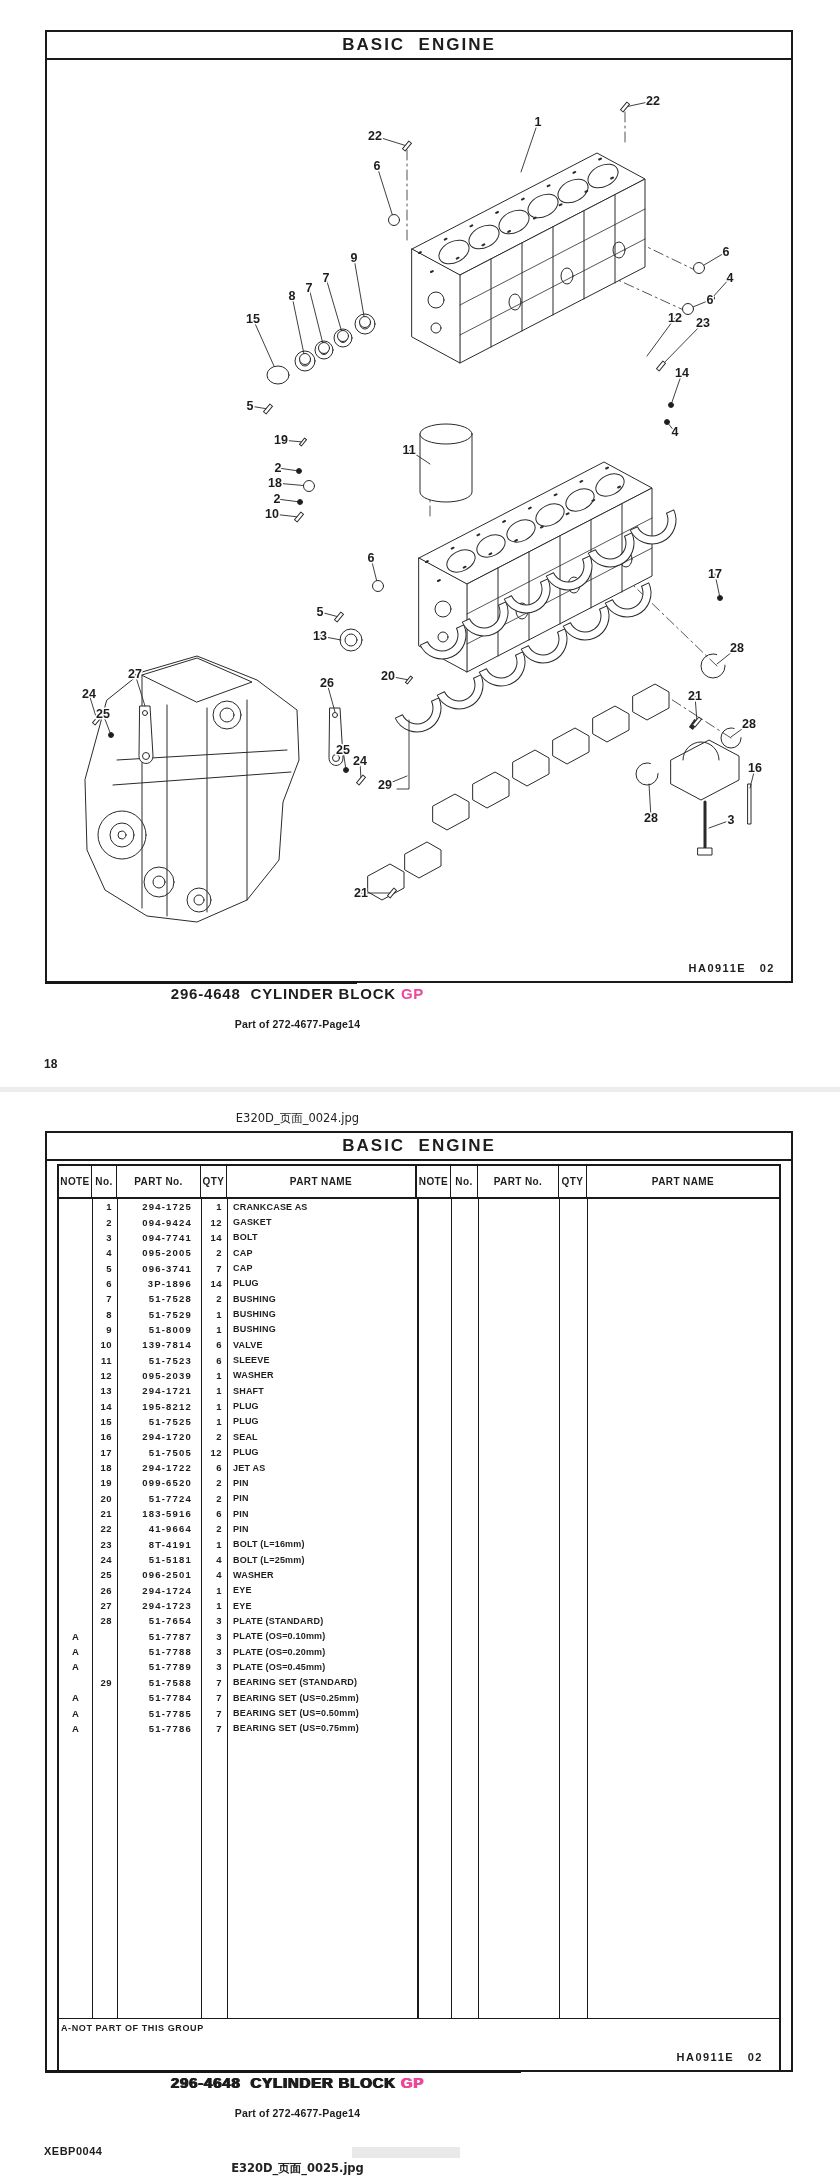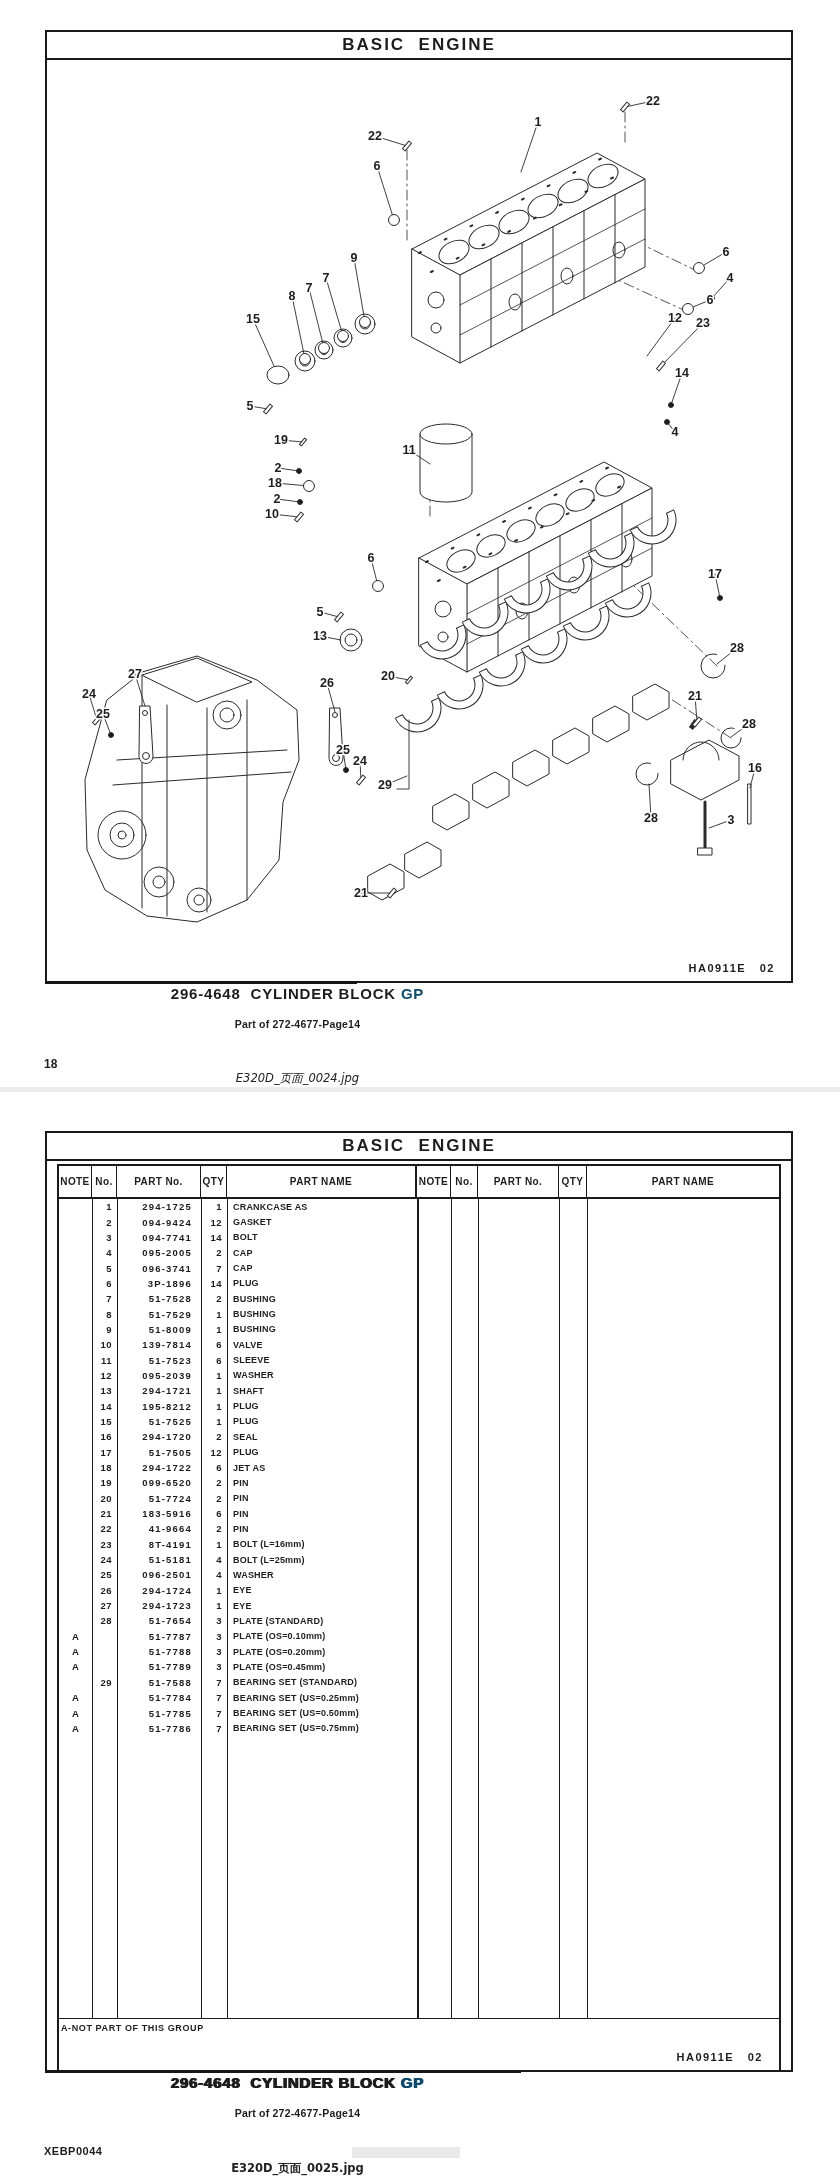--- a/index.html
+++ b/index.html
@@ -32,29 +32,29 @@
   .c-note{text-align:center;}
   .c-no{text-align:right;padding-right:5px;letter-spacing:0.5px;}
   .c-part{text-align:right;padding-right:9px;letter-spacing:1.2px;white-space:nowrap;}
   .c-qty{text-align:right;padding-right:5px;letter-spacing:0.5px;}
   .c-name{text-align:left;padding-left:6px;letter-spacing:0.2px;font-size:9px;white-space:nowrap;}
   .notestrip{height:52px;border-top:1.5px solid #1a1a1a;position:relative;
              font-size:9px;font-weight:bold;letter-spacing:0.6px;padding:4px 0 0 2px;box-sizing:border-box;}
   
   .footer-wrap{position:absolute;left:45px;width:505px;text-align:center;}
   .ft1{font-size:15px;font-weight:bold;letter-spacing:0.8px;white-space:pre;}
-  .ft1 .gp{color:#0c4a6e;}
+  .ft1 .gp{color:#ec4899;}
   .struck{text-shadow:0.7px 0 currentColor,-0.7px 0 currentColor;}
   .ft2{font-size:10.5px;font-weight:bold;margin-top:16px;letter-spacing:0.2px;}
   #footer1{top:985px;}
   #footer2{top:2074px;}
   #pagenum{position:absolute;left:44px;top:1057px;font-size:12px;font-weight:bold;}
   .caption{position:absolute;left:45px;width:505px;text-align:center;font-size:11.5px;
            font-family:"DejaVu Sans","Liberation Sans",sans-serif;color:#222;}
-  #cap1{top:1071px;font-style:italic;}
+  #cap1{top:1111px;}
   #cap2{top:2161px;font-weight:bold;}
   #doccode{position:absolute;left:44px;top:2145px;font-size:11px;font-weight:bold;letter-spacing:0.5px;}
   .band{position:absolute;left:0;top:1087px;width:840px;height:5px;background:#ededed;}
   .smudge{position:absolute;left:352px;top:2147px;width:108px;height:11px;background:#e9e9e9;}
 </style>
 </head>
 <body>
 
 <div class="page" id="page1">
   <div class="titlebar">BASIC  ENGINE</div>

